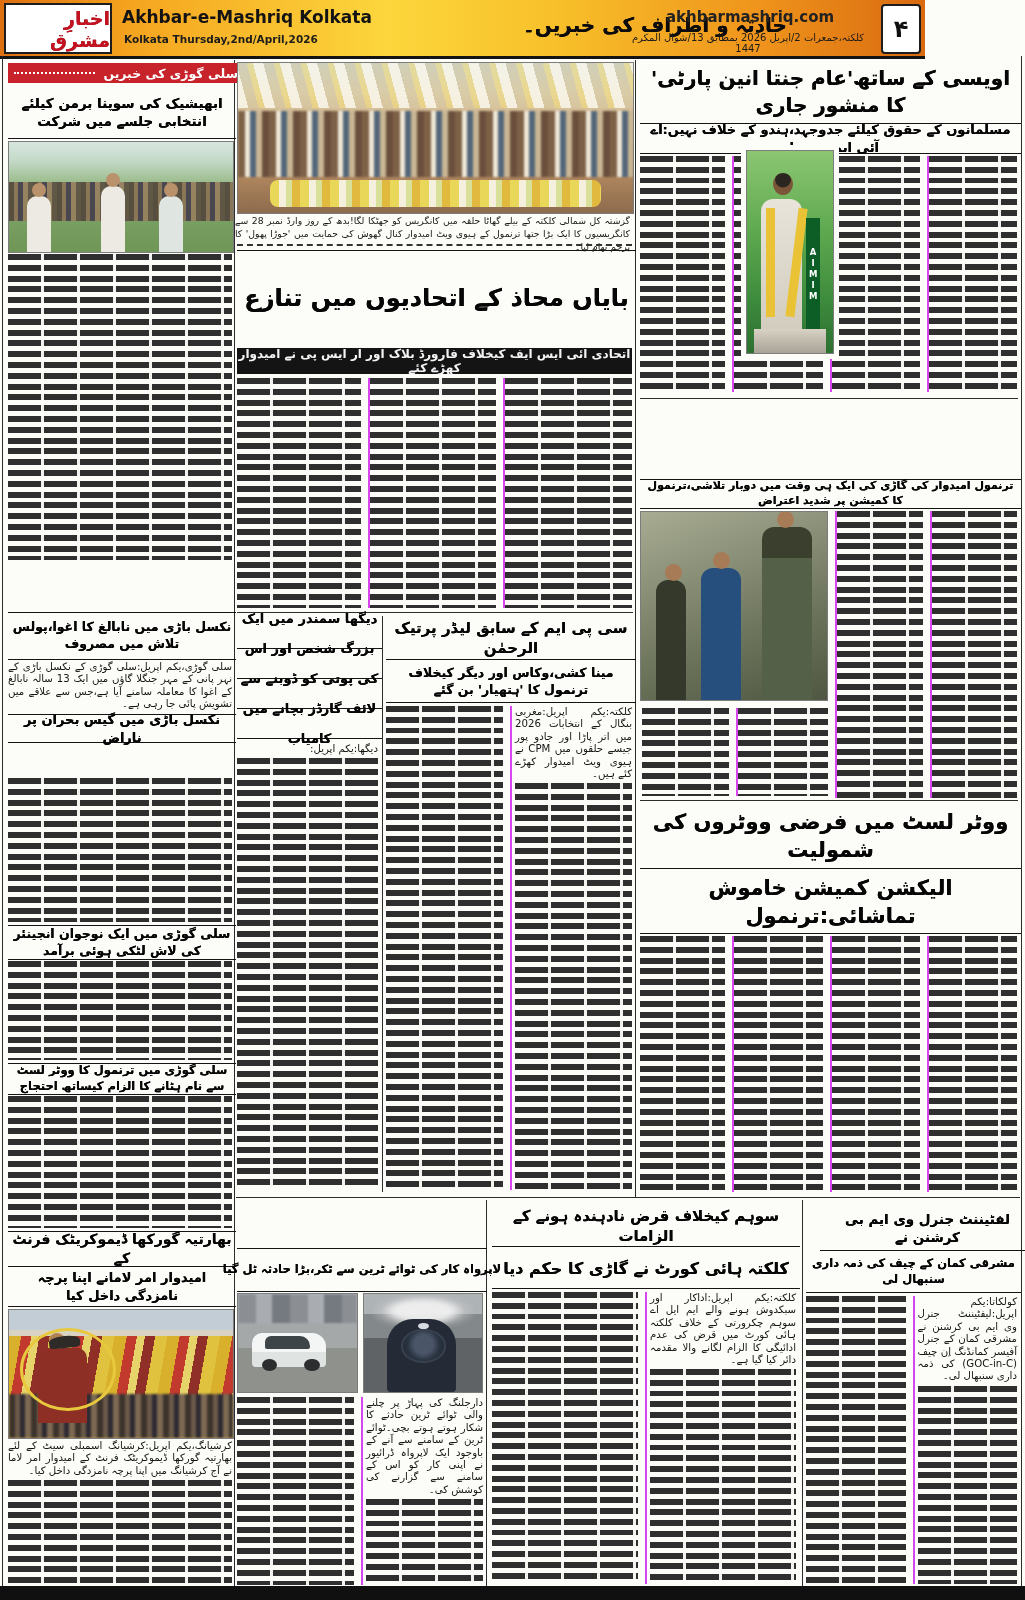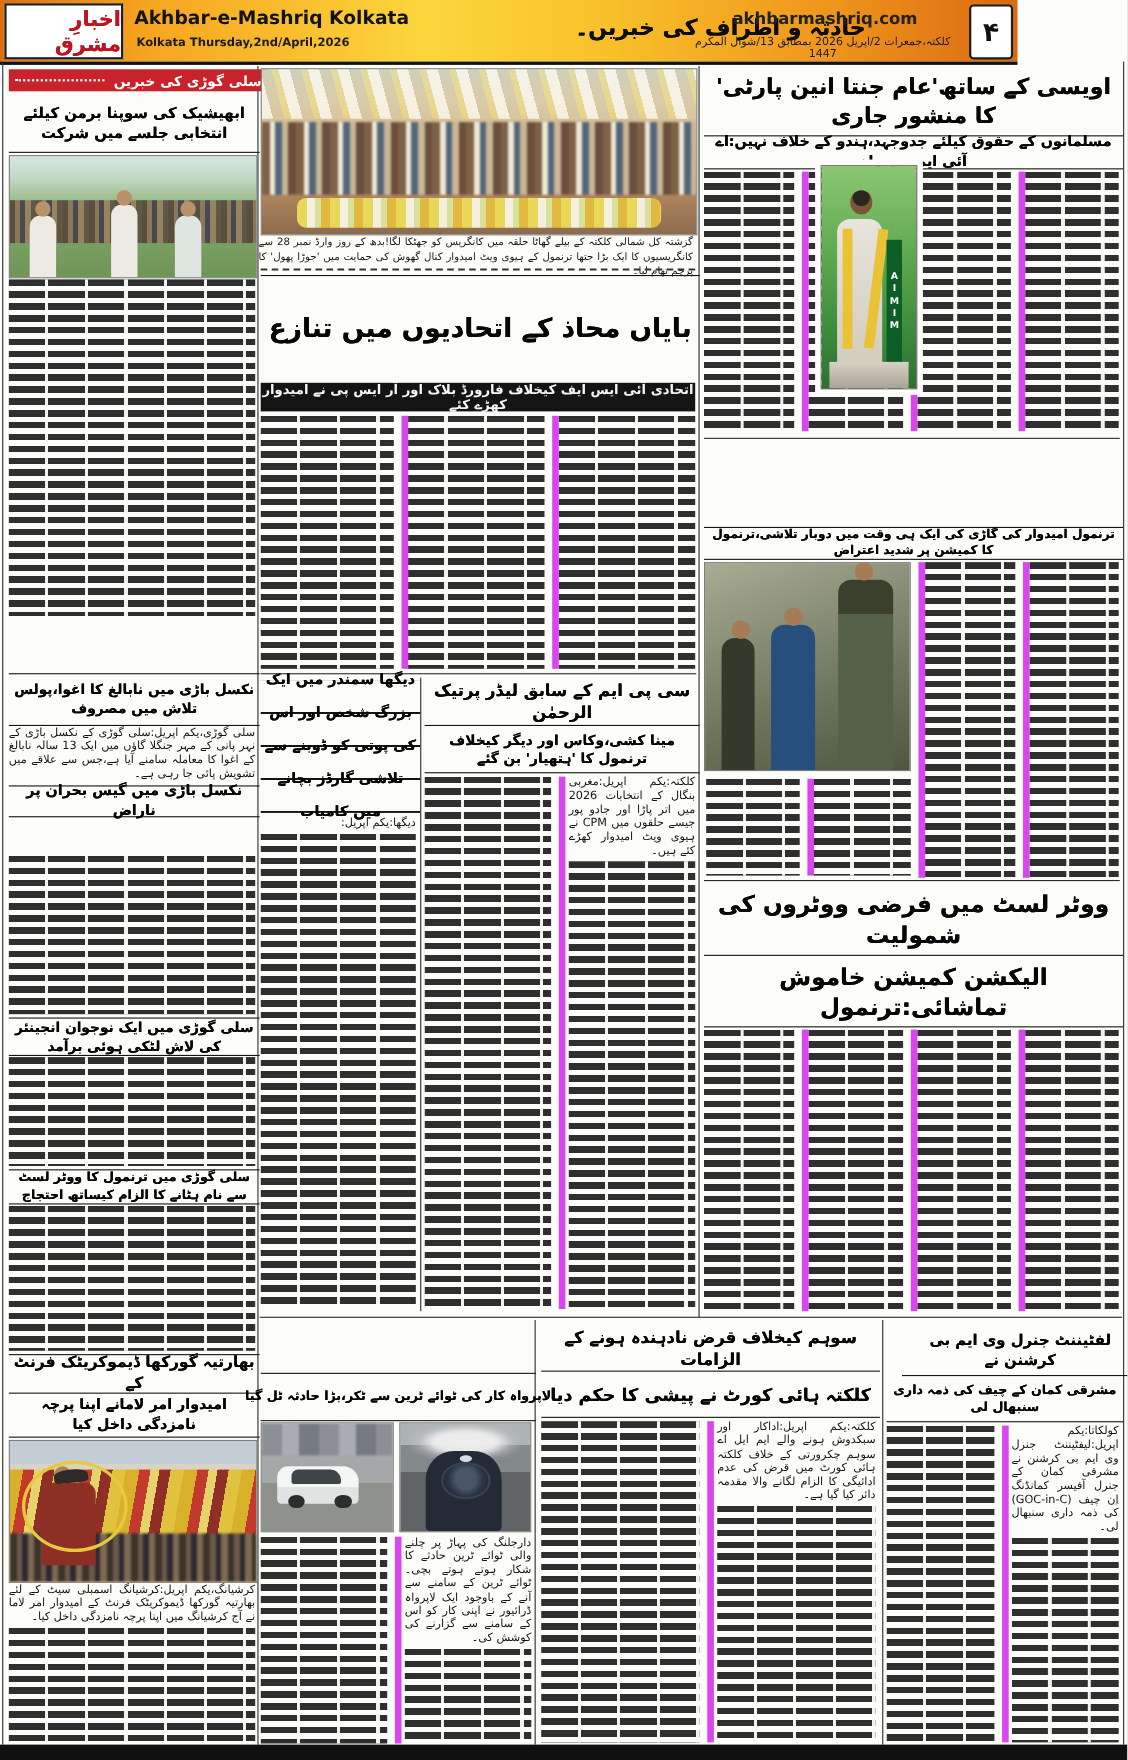--- a/index.html
+++ b/index.html
@@ -37,21 +37,21 @@
   .bbar{background:#141414;color:#f4f4f4;font-weight:bold;font-size:12px;display:flex;align-items:center;
       justify-content:center;text-align:center;}
   .cap{font-size:9.3px;line-height:13px;color:#181818;text-align:justify;}
   .lead{font-size:10.2px;line-height:12.4px;color:#141414;text-align:justify;display:block;}
   
   .ftx{background:
     repeating-linear-gradient(90deg,rgba(252,252,248,0) 0 33px,rgba(252,252,248,.95) 33px 36px),
     repeating-linear-gradient(180deg,#2f2f2f 0 5.9px,rgba(0,0,0,0) 5.9px 10.8px);}
   .cols{display:flex;gap:7px;}
   .cols>*{flex:1;}
-  .cols>*+*{border-left:6px solid #d946ef;padding-left:3px;}
+  .cols>*+*{border-left:2px solid #d946ef;padding-left:3px;}
   .colv{display:flex;flex-direction:column;gap:3px;}
   .fill{flex:1;}
   .mlines{background:repeating-linear-gradient(180deg,rgba(0,0,0,0) 0 28.6px,#141414 28.6px 30px);}
   
   .ph{position:absolute;border:1px solid #7c7c7c;overflow:hidden;}
   .phwrap{position:relative;flex:0 0 auto;}
   .phwrap>.ph{left:0;top:0;right:0;bottom:0;}
   .ph>*{position:absolute;}
   .ph-field{background:linear-gradient(180deg,#d8e6df 0%,#c2d8c5 18%,#9dbd8e 36%,#7fa468 55%,#6f9557 100%);}
   .crowdband{left:0;right:0;top:36%;height:36%;filter:blur(.7px);opacity:.92;
@@ -182,21 +182,21 @@
   <div class="dash" style="left:237px;top:244px;width:395px"></div>
 
   <div class="abs hd ur" style="left:237px;top:250px;width:395px;height:95px;font-size:24px;border-top:1.2px solid #141414">بایاں محاذ کے اتحادیوں میں تنازع</div>
   <div class="abs bbar ur" style="left:237px;top:348px;width:395px;height:26px">اتحادی آئی ایس ایف کیخلاف فارورڈ بلاک اور آر ایس پی نے امیدوار کھڑے کئے</div>
   <div class="abs cols" style="left:237px;top:378px;width:395px;height:230px">
     <div class="ftx"></div>
     <div class="ftx"></div>
     <div class="ftx"></div>
   </div>
 
-  <div class="abs hd ur mlines" style="left:237px;top:619px;width:141px;height:120px;font-size:13px;line-height:30px">دیگھا سمندر میں ایک بزرگ شخص اور اس کی پوتی کو ڈوبنے سے تلاشی گارڈز بچانے میں کامیاب</div>
+  <div class="abs hd ur mlines" style="left:237px;top:619px;width:141px;height:120px;font-size:13px;line-height:30px">دیگھا سمندر میں ایک بزرگ شخص اور اس کی پوتی کو ڈوبنے سے لائف گارڈز بچانے میں کامیاب</div>
   <div class="abs colv" style="left:237px;top:743px;width:141px;height:447px">
     <span class="lead ur">دیگھا:یکم اپریل:</span>
     <div class="ftx fill"></div>
   </div>
 
   <div class="abs hd ur rule-b" style="left:386px;top:617px;width:246px;height:42px;font-size:15px">سی پی ایم کے سابق لیڈر پرتیک الرحمٰن</div>
   <div class="abs hd ur rule-b" style="left:386px;top:661px;width:246px;height:41px;font-size:12.5px">مینا کشی،وکاس اور دیگر کیخلاف ترنمول کا 'ہتھیار' بن گئے</div>
   <div class="abs cols" style="left:386px;top:706px;width:246px;height:484px">
     <div class="ftx"></div>
     <div class="colv">
@@ -269,21 +269,21 @@
   </div>
   <div class="abs cols" style="left:237px;top:1397px;width:246px;height:188px">
     <div class="ftx"></div>
     <div class="colv">
       <span class="lead ur">دارجلنگ کی پہاڑ پر چلنے والی ٹوائے ٹرین حادثے کا شکار ہوتے ہوتے بچی۔ٹوائے ٹرین کے سامنے سے آنے کے باوجود ایک لاپرواہ ڈرائیور نے اپنی کار کو اس کے سامنے سے گزارنے کی کوشش کی۔</span>
       <div class="ftx fill"></div>
     </div>
   </div>
 
   <div class="abs hd ur rule-b" style="left:492px;top:1206px;width:304px;height:40px;font-size:15px">سوہم کیخلاف قرض نادہندہ ہونے کے الزامات</div>
-  <div class="abs hd ur rule-b" style="left:492px;top:1250px;width:304px;height:38px;font-size:16px">کلکتہ ہائی کورٹ نے پیشی کا حکم دیا</div>
+  <div class="abs hd ur rule-b" style="left:492px;top:1250px;width:304px;height:38px;font-size:16px">کلکتہ ہائی کورٹ نے گاڑی کا حکم دیا</div>
   <div class="abs cols" style="left:492px;top:1292px;width:304px;height:292px">
     <div class="ftx"></div>
     <div class="colv">
       <span class="lead ur">کلکتہ:یکم اپریل:اداکار اور سبکدوش ہونے والے ایم ایل اے سوہم چکرورتی کے خلاف کلکتہ ہائی کورٹ میں قرض کی عدم ادائیگی کا الزام لگانے والا مقدمہ دائر کیا گیا ہے۔</span>
       <div class="ftx fill"></div>
     </div>
   </div>
 
   <div class="abs hd ur rule-b" style="left:820px;top:1206px;width:211px;height:44px;font-size:13.5px">لفٹیننٹ جنرل وی ایم بی کرشنن نے</div>
   <div class="abs hd ur rule-b" style="left:806px;top:1252px;width:211px;height:40px;font-size:11.5px">مشرقی کمان کے چیف کی ذمہ داری سنبھال لی</div>

